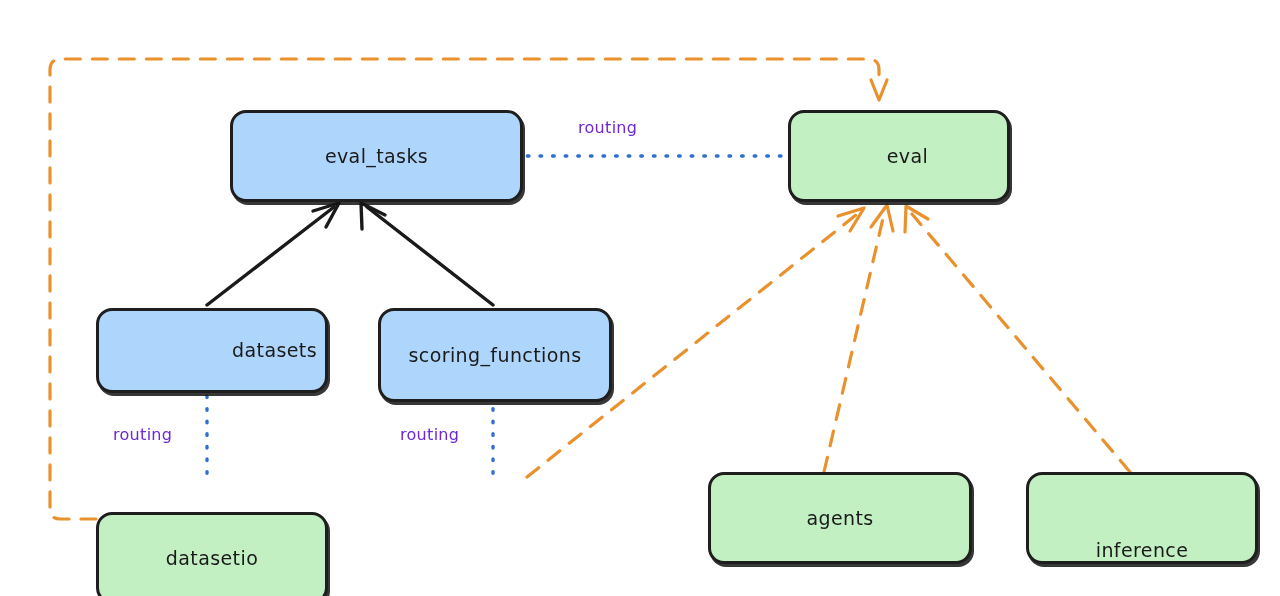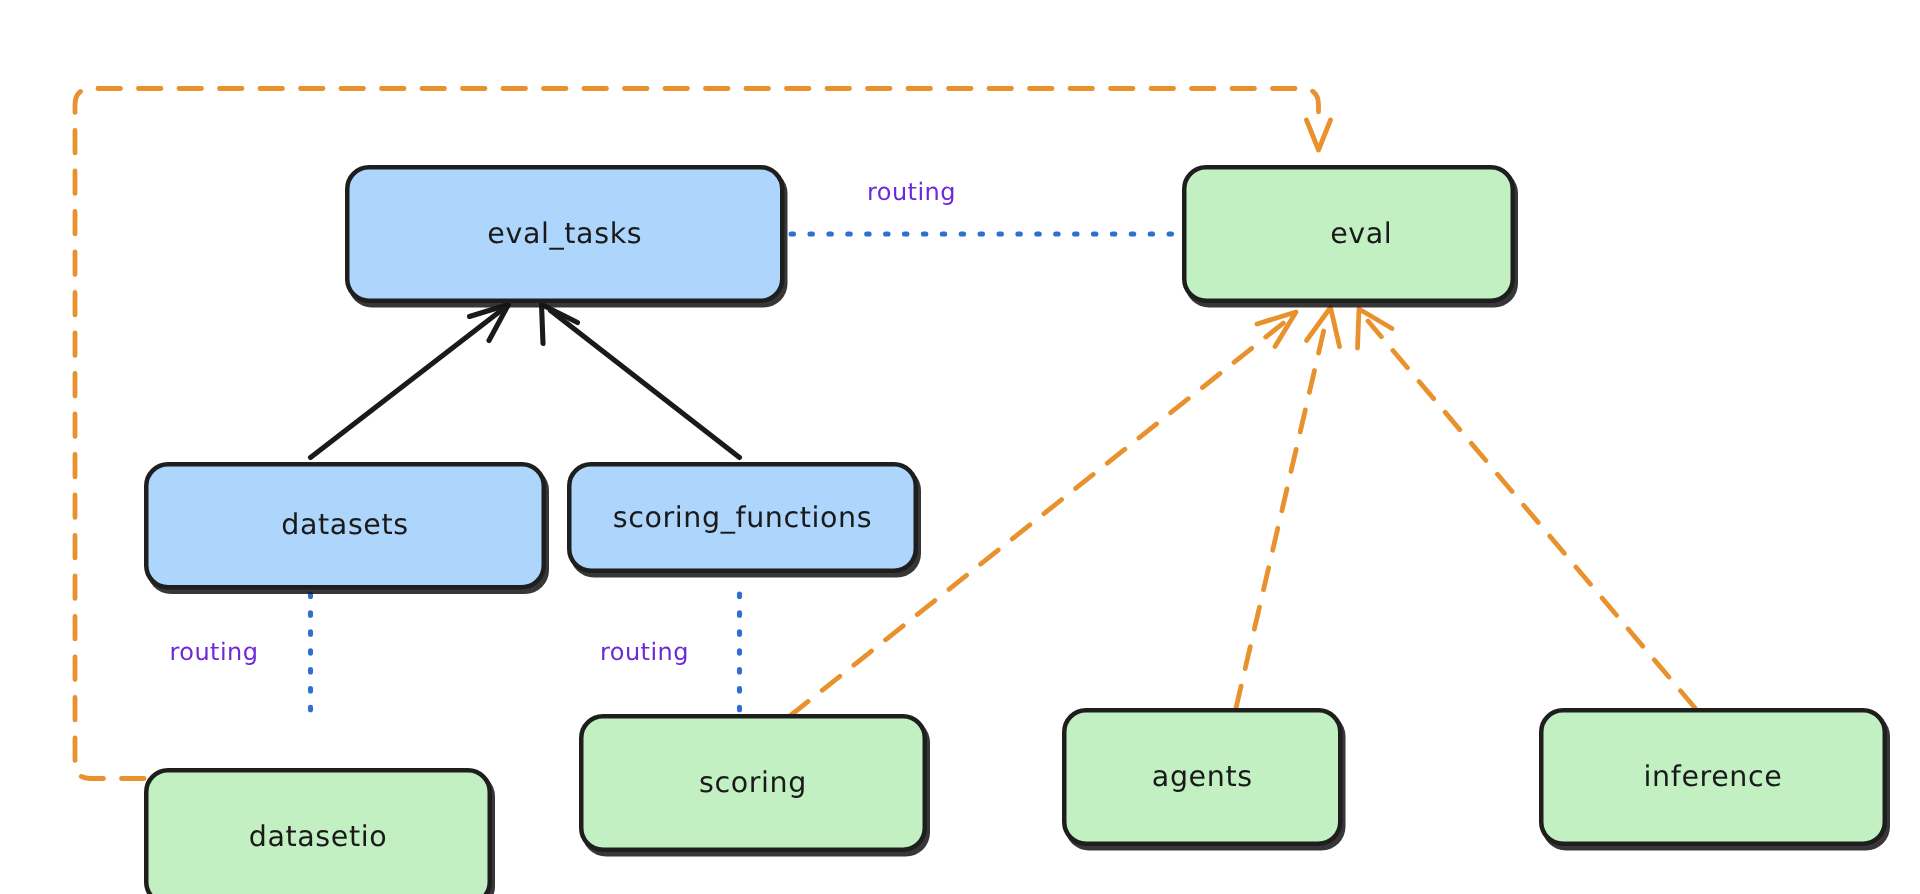--- a/index.html
+++ b/index.html
@@ -115,41 +115,38 @@
   </svg>
 
   <div class="node api" style="left:230px; top:110px; width:293px; height:92px;">
     <span class="node-label">eval_tasks</span>
   </div>
 
   <div class="node provider" style="left:788px; top:110px; width:222px; height:92px;padding-left:17px;">
     <span class="node-label">eval</span>
   </div>
 
-  <div class="node api" style="left:96px; top:308px; width:268px; height:85px;">
+  <div class="node api" style="left:96px; top:308px; width:232px; height:85px;justify-content:flex-end;">
     <span class="node-label">datasets</span>
   </div>
 
-  <div class="node api" style="left:378px; top:308px; width:234px; height:74px;">
+  <div class="node api" style="left:378px; top:308px; width:234px; height:94px;">
     <span class="node-label">scoring_functions</span>
   </div>
 
   <div class="node provider" style="left:96px; top:476px; width:232px; height:92px;margin-top:36px;">
     <span class="node-label">datasetio</span>
   </div>
 
-  <div class="node provider" style="left:386px; top:476px; width:232px; height:92px;">
-    <span class="node-label">scoring</span>
-  </div>
 
-  <div class="node provider" style="left:708px; top:472px; width:187px; height:92px;">
+  <div class="node provider" style="left:708px; top:472px; width:264px; height:92px;">
     <span class="node-label">agents</span>
   </div>
 
-  <div class="node provider" style="left:1026px; top:472px; width:232px; height:92px;">
+  <div class="node provider" style="left:1026px; top:472px; width:232px; height:92px;align-items:flex-end;">
     <span class="node-label">inference</span>
   </div>
 
   <div class="edge-label" style="left:578px; top:118px;">routing</div>
 
   <div class="edge-label" style="left:113px; top:425px;">routing</div>
 
   <div class="edge-label" style="left:400px; top:425px;">routing</div>
 
 </div>

